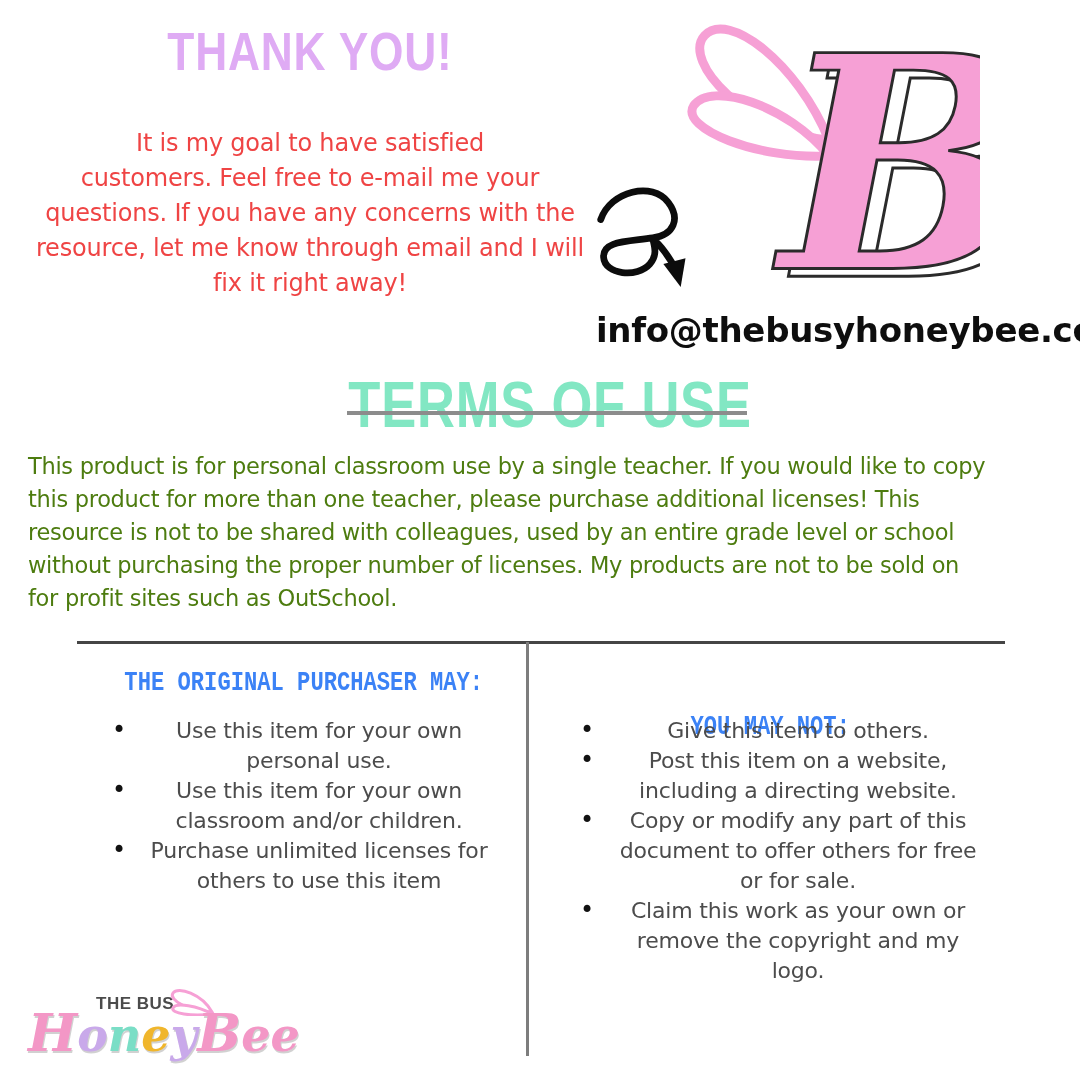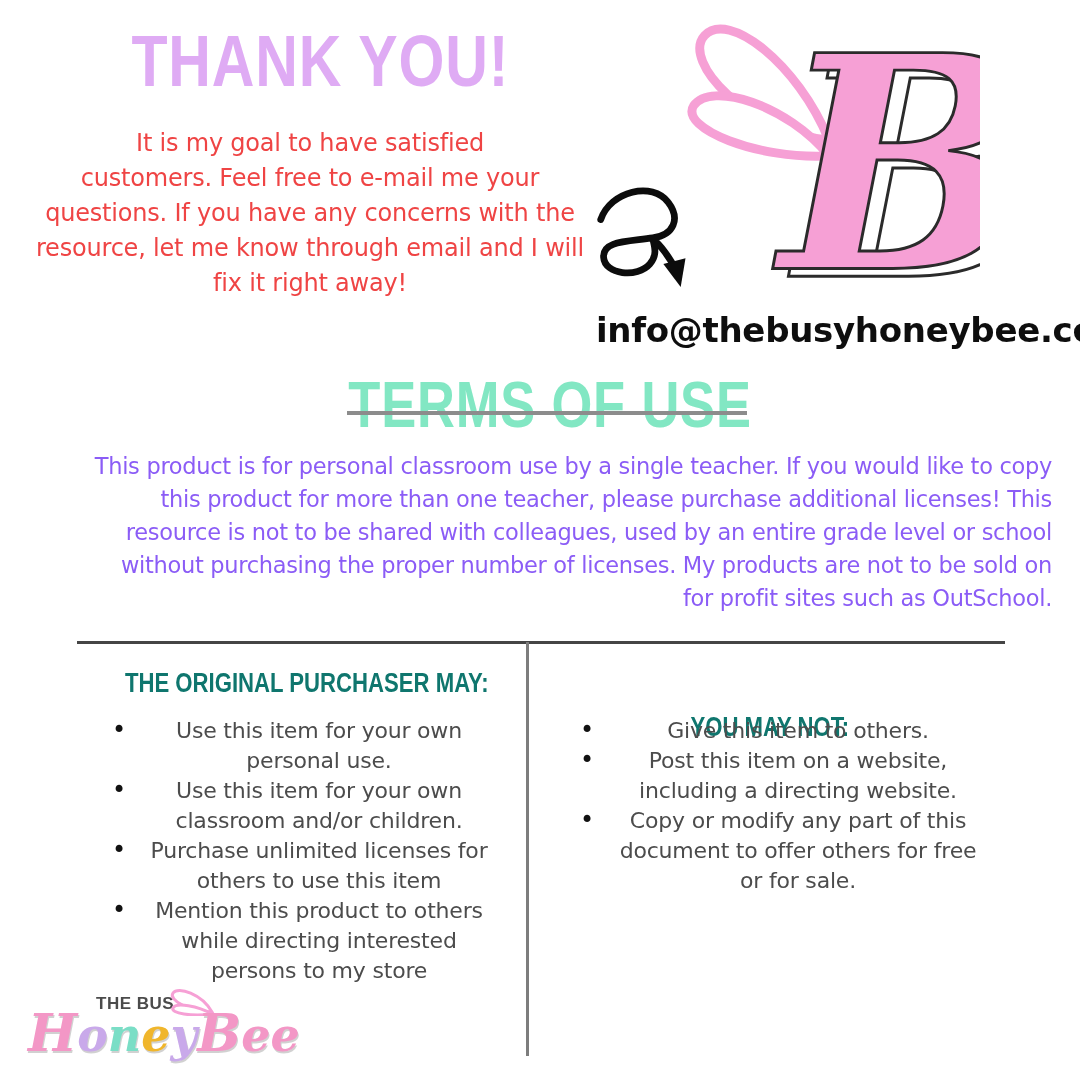--- a/index.html
+++ b/index.html
@@ -5,46 +5,46 @@
   html,body{margin:0;padding:0;background:#ffffff;}
   #canvas{
     position:relative;width:1080px;height:1080px;background:#ffffff;overflow:hidden;
     font-family:"DejaVu Sans",sans-serif;color:#1d1d1d;
   }
   h1,h2,h3,p,ul{margin:0;padding:0;}
   .cond{display:inline-block;transform:scaleX(.82);transform-origin:center;white-space:nowrap;}
 
   .thank-you{
     position:absolute;left:90px;top:20px;width:440px;text-align:center;
-    font-family:"Liberation Sans",sans-serif;font-weight:bold;font-size:72px;letter-spacing:1px;
+    font-family:"Liberation Sans",sans-serif;font-weight:bold;font-size:54px;letter-spacing:1px;
   }
   .intro{
     position:absolute;left:20px;top:126px;width:580px;text-align:center;
     font-size:24px;line-height:35px;white-space:pre-line;color:#ef4444;letter-spacing:-.2px;
   }
   .arrow{position:absolute;left:593px;top:178px;width:106px;height:118px;}
   .bee-b{position:absolute;left:668px;top:2px;width:312px;height:296px;}
   .email{
     position:absolute;left:596px;top:310px;width:460px;text-align:center;
     font-weight:bold;font-size:34px;color:#0e0e0e;letter-spacing:-.3px;
   }
   .terms-title{
     position:absolute;left:270px;top:368px;width:560px;text-align:center;
     font-family:"Liberation Sans",sans-serif;font-weight:bold;font-size:64px;letter-spacing:1px;
   }
   .terms-underline{position:absolute;left:347px;top:411px;width:400px;height:4px;background:#8c8c8c;}
   .terms-par{
-    position:absolute;left:28px;top:450px;width:1024px;text-align:right;
-    font-size:22.5px;line-height:33px;white-space:pre-line;letter-spacing:-.3px;color:#8b5cf6;
+    position:absolute;left:28px;top:450px;width:1024px;text-align:left;
+    font-size:22.5px;line-height:33px;white-space:pre-line;letter-spacing:-.3px;color:#4d7c0f;
   }
   .hrule{position:absolute;left:77px;top:641px;width:928px;height:3px;background:#454545;}
   .vrule{position:absolute;left:526px;top:642px;width:3px;height:414px;background:#7d7d7d;}
   .col-head{
     position:absolute;top:668px;text-align:center;
-    font-family:Liberation Sans, sans-serif;font-weight:bold;font-size:27px;color:#0f766e;
+    font-family:Liberation Mono, monospace;font-weight:bold;font-size:27px;color:#3b82f6;
   }
   .col-head.left{left:85px;width:420px;}
   .col-head.right{left:550px;width:440px;margin-top:44px;}
   .list{position:absolute;top:716px;list-style:none;}
   .list.left{left:100px;width:402px;}
   .list.right{left:568px;width:424px;}
   .list li{
     position:relative;padding-left:36px;text-align:center;
     font-size:22px;line-height:30px;white-space:pre-line;color:#4c4c4c;letter-spacing:-.2px;
   }
@@ -115,32 +115,32 @@
     <span class="cond">YOU MAY NOT:</span>
   </h3>
 
   <ul class="list left">
     <li>Use this item for your own
 personal use.</li>
     <li>Use this item for your own
 classroom and/or children.</li>
     <li>Purchase unlimited licenses for
 others to use this item</li>
-    <li>Mention this product to others
-while directing interested
-persons to my store</li>
   </ul>
 
   <ul class="list right">
     <li>Give this item to others.</li>
     <li>Post this item on a website,
 including a directing website.</li>
     <li>Copy or modify any part of this
 document to offer others for free
 or for sale.</li>
+    <li>Claim this work as your own or
+remove the copyright and my
+logo.</li>
   </ul>
 
   <div class="brand">
     <div class="brand-top" style="color: rgb(75, 75, 75);">THE BUSY</div>
     <svg class="brand-wings" viewBox="0 0 50 32">
       <path d="M 46 28 C 36 10 12 2 7 9 C 2 16 24 28 46 28 Z" fill="#ffffff" stroke-width="3" style="stroke: rgb(246, 160, 213);"></path>
       <path d="M 46 30 C 32 22 10 18 7 24 C 4 29 26 33 46 30 Z" fill="#ffffff" stroke-width="3" style="stroke: rgb(246, 160, 213);"></path>
     </svg>
     <div class="brand-script">
       <span class="big" style="color: rgb(243, 151, 198);">H</span><span style="color: rgb(201, 169, 234);">o</span><span style="color: rgb(122, 222, 198);">n</span><span style="color: rgb(240, 182, 44);">e</span><span style="color: rgb(201, 169, 234);">y</span><span class="big" style="color: rgb(243, 151, 198);">B</span><span style="color: rgb(243, 151, 198);">e</span><span style="color: rgb(243, 151, 198);">e</span>

